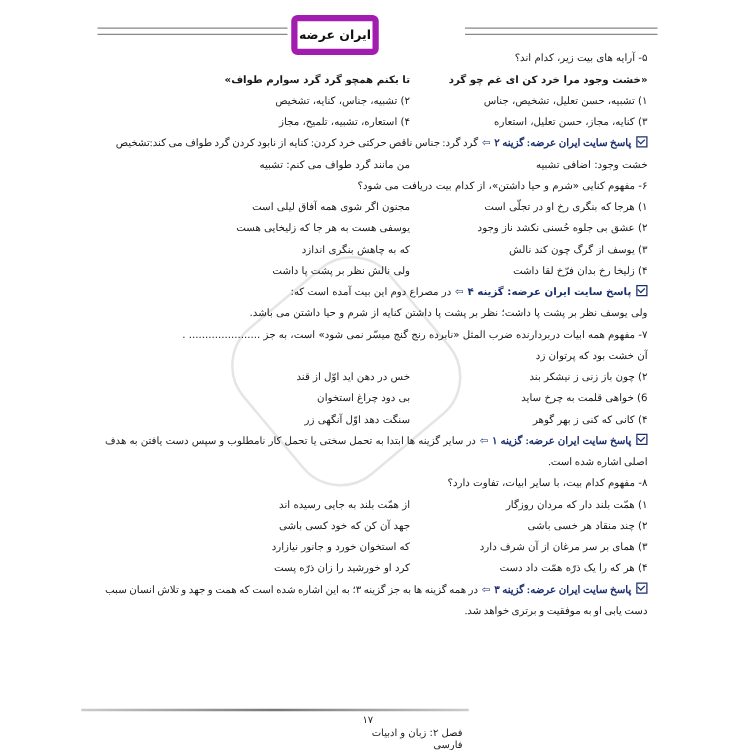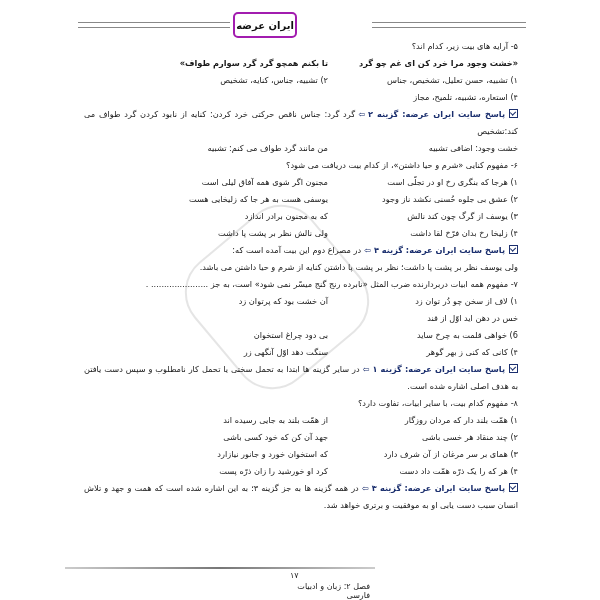--- a/index.html
+++ b/index.html
@@ -9,38 +9,38 @@
   }
   .page { position: absolute; left: 0; top: 0; width: 600px; height: 600px; }
 
   
   .header { position: absolute; top: 10px; left: 78px; width: 448px; height: 28px; }
   .hdr-line { position: absolute; top: 12px; height: 4px; border-top: 1px solid #888; border-bottom: 1px solid #888; }
   .hdr-line.left { left: 0; width: 152px; }
   .hdr-line.right { right: 0; width: 154px; }
   .logo {
     position: absolute; left: 155px; top: 2px; width: 60px; height: 22px;
-    border: 2px solid #a21caf; border-radius: 5px; background: #fff;
+    border: 5px solid #a21caf; border-radius: 5px; background: #fff;
     display: flex; align-items: center; justify-content: center;
     font-size: 10px; font-weight: bold; color: #111; direction: rtl;
   }
 
   
   .content { position: absolute; top: 38px; left: 84px; width: 434px; direction: rtl; font-size: 8.2px; }
   .line { height: 17px; line-height: 17px; white-space: nowrap; }
   .q-title { font-weight: normal; }
   .verse { display: flex; direction: rtl; }
   .verse .a { width: 190px; }
   .verse .b { width: 230px; }
   .verse.bold { font-weight: bold; }
   .answer-label { color: #1b2f6e; font-weight: bold; }
   .chk { display: inline-block; width: 7px; height: 7px; border: 1px solid #1b2f6e; margin-left: 4px; vertical-align: -1px; position: relative; }
   .chk::after { content: ""; position: absolute; left: 1px; top: 0px; width: 3px; height: 4px; border-right: 1px solid #1b2f6e; border-bottom: 1px solid #1b2f6e; transform: rotate(45deg); }
   .arrow { color: #1b2f6e; margin: 0 3px; }
-  .wrap { white-space: normal; text-align: justify; line-height: 17px; }
+  .wrap { white-space: normal; text-align: justify; line-height: 17px; font-family: Liberation Serif, serif; }
 
   
   .watermark {
     position: absolute; left: 200px; top: 220px; width: 150px; height: 150px;
     border: 2px solid rgba(150,150,150,0.25); border-radius: 40px;
     transform: rotate(-40deg); pointer-events: none;
   }
 
   
   .footer-line { position: absolute; top: 567px; left: 65px; width: 310px; height: 2px;
@@ -69,20 +69,21 @@
       <div class="line q-title">۵- آرایه های بیت زیر، کدام اند؟</div>
       <div class="line verse bold">
         <span class="a">«خشت وجود مرا خرد کن ای غم چو گرد</span>
         <span class="b">تا بکنم همچو گرد گرد سوارم طواف»</span>
       </div>
       <div class="line verse">
         <span class="a">۱) تشبیه، حسن تعلیل، تشخیص، جناس</span>
         <span class="b">۲) تشبیه، جناس، کنایه، تشخیص</span>
       </div>
       <div class="line verse">
+        <span class="a">۳) کنایه، مجاز، حسن تعلیل، استعاره</span>
         <span class="b">۴) استعاره، تشبیه، تلمیح، مجاز</span>
       </div>
       <div class="wrap">
         <span class="chk"></span><span class="answer-label">پاسخ سایت ایران عرضه: گزینه ۲</span><span class="arrow">⇦</span><span>گرد گرد: جناس ناقص حرکتی خرد کردن: کنایه از نابود کردن گرد طواف می کند:تشخیص</span>
       </div>
       <div class="line verse">
         <span class="a">خشت وجود: اضافی تشبیه</span>
         <span class="b">من مانند گرد طواف می کنم: تشبیه</span>
       </div>
     </div>
@@ -92,39 +93,39 @@
       <div class="line verse">
         <span class="a">۱) هرجا که بنگری رخ او در تجلّی است</span>
         <span class="b">مجنون اگر شوی همه آفاق لیلی است</span>
       </div>
       <div class="line verse">
         <span class="a">۲) عشق بی جلوه حُسنی نکشد ناز وجود</span>
         <span class="b">یوسفی هست به هر جا که زلیخایی هست</span>
       </div>
       <div class="line verse">
         <span class="a">۳) یوسف از گرگ چون کند نالش</span>
-        <span class="b">که به مجنون برادر اندازد</span>
+        <span class="b">که به چاهش بنگری اندازد</span>
       </div>
       <div class="line verse">
         <span class="a">۴) زلیخا رخ بدان فرّخ لقا داشت</span>
         <span class="b">ولی نالش نظر بر پشت پا داشت</span>
       </div>
       <div class="line">
         <span class="chk"></span><span class="answer-label">پاسخ سایت ایران عرضه: گزینه ۴</span><span class="arrow">⇦</span><span>در مصراع دوم این بیت آمده است که:</span>
       </div>
       <div class="line">ولی یوسف نظر بر پشت پا داشت؛ نظر بر پشت پا داشتن کنایه از شرم و حیا داشتن می باشد.</div>
     </div>
 
     <div>
       <div class="line q-title">۷- مفهوم همه ابیات دربردارنده ضرب المثل «نابرده رنج گنج میسّر نمی شود» است، به جز ...................... .</div>
       <div class="line verse">
-        <span class="a">۱) لاف از سخن چو دُر توان زد</span>
         <span class="b">آن خشت بود که پرتوان زد</span>
       </div>
       <div class="line verse">
+        <span class="a">۲) چون باز زنی ز نیشکر بند</span>
         <span class="b">خس در دهن اید اوّل از قند</span>
       </div>
       <div class="line verse">
         <span class="a">6) خواهی قلمت به چرخ ساید</span>
         <span class="b">بی دود چراغ استخوان</span>
       </div>
       <div class="line verse">
         <span class="a">۴) کانی که کنی ز بهر گوهر</span>
         <span class="b">سنگت دهد اوّل آنگهی زر</span>
       </div>

